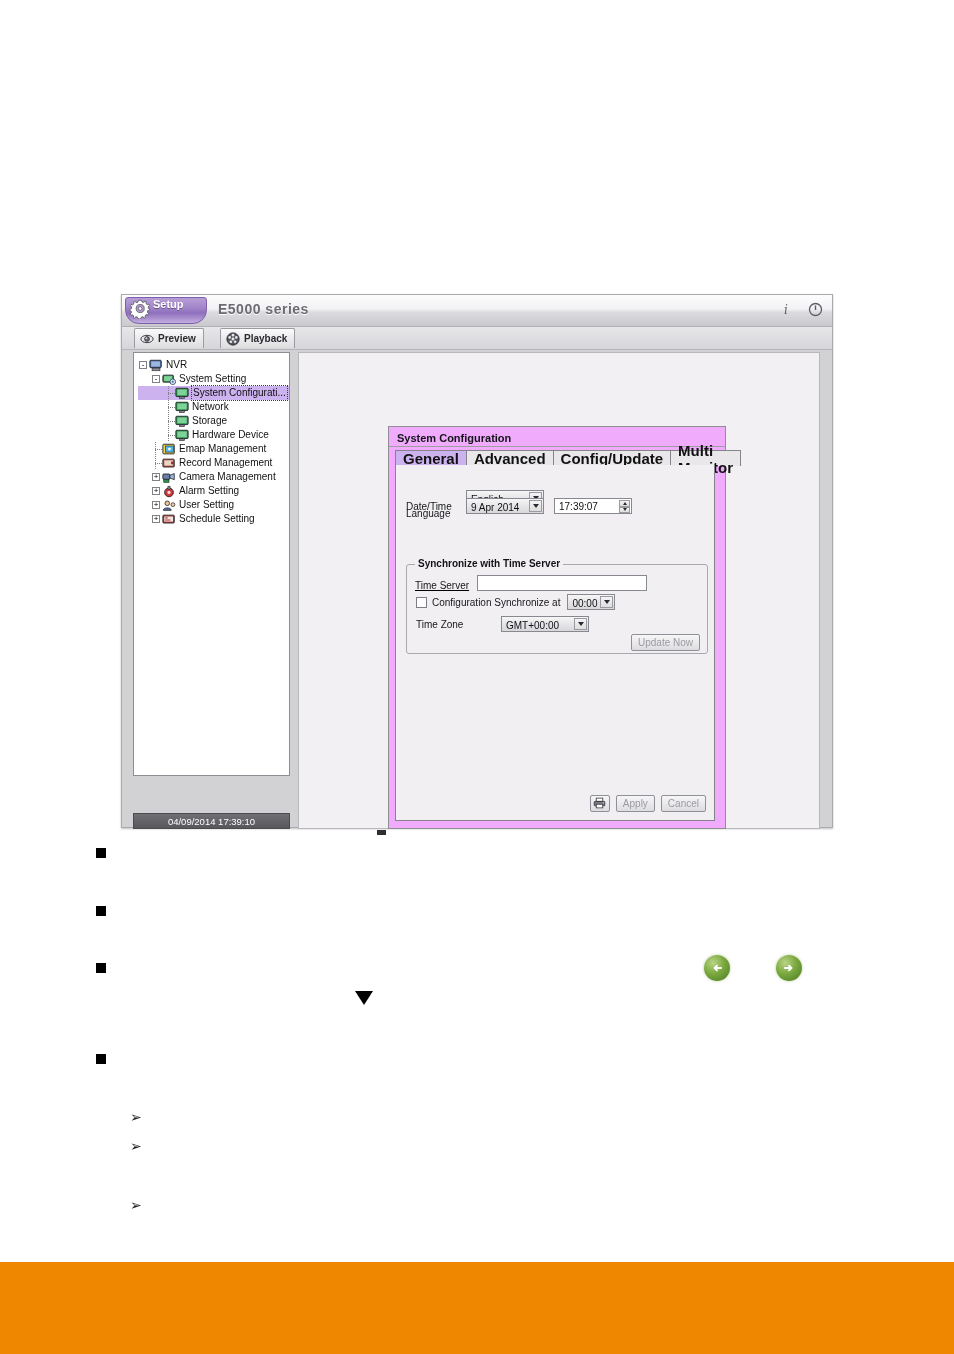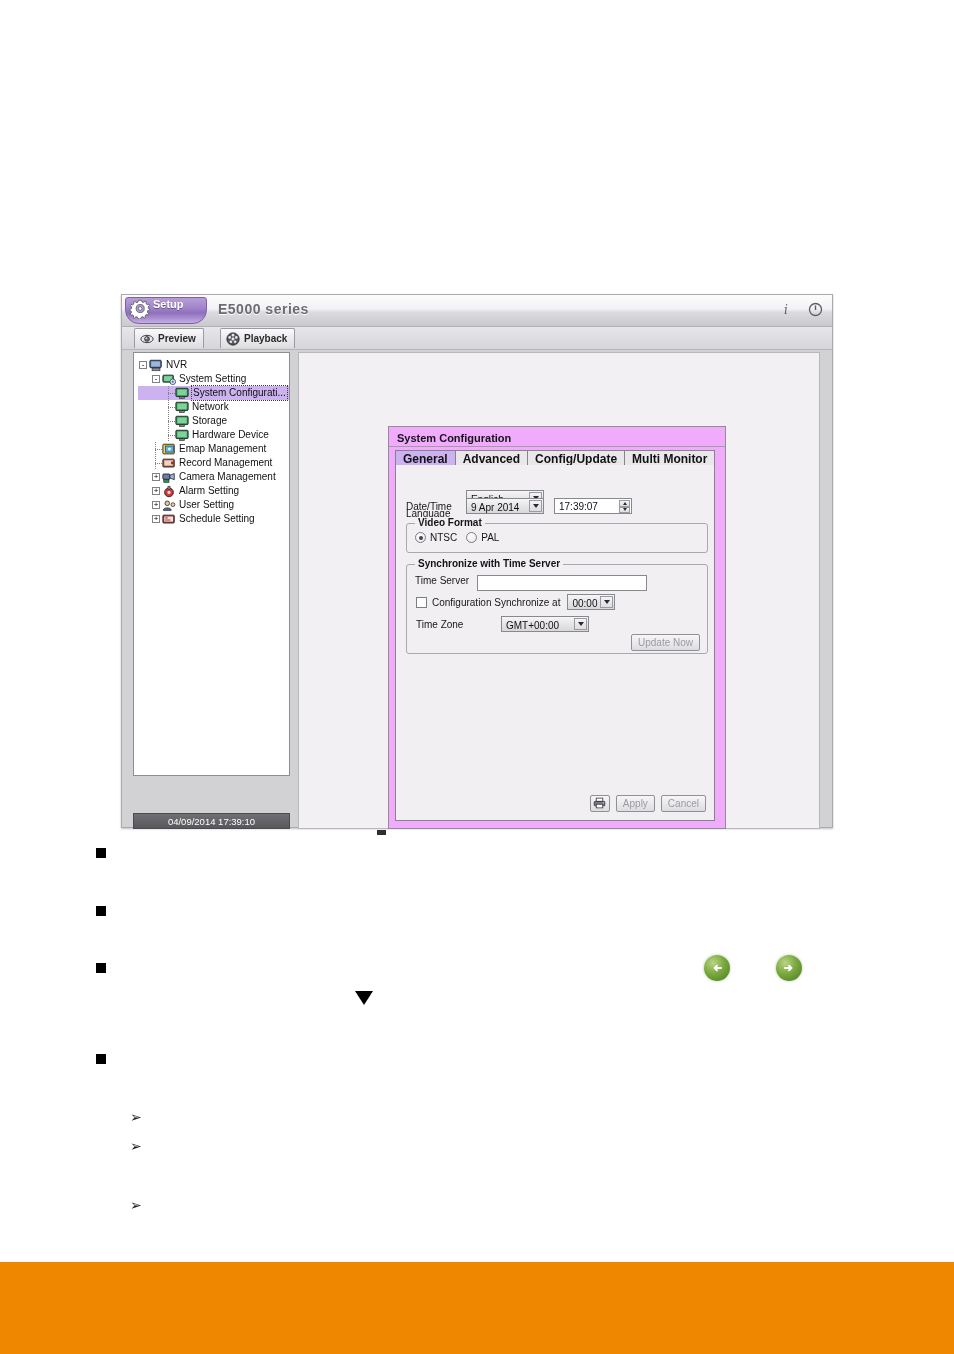--- a/index.html
+++ b/index.html
@@ -135,21 +135,21 @@
     background:#f0abfc;border:1px solid #8e8e94;box-sizing:border-box;
   }
   .sysconf-title{
     position:absolute;left:8px;top:5px;font-size:11px;font-weight:bold;color:#141418;
   }
   .sysconf-rule{position:absolute;left:0;top:19px;width:100%;height:1px;background:#9d9da3;}
 
   
   .tabstrip{position:absolute;left:6px;top:23px;height:16px;display:flex;align-items:flex-end;}
   .tab{
-    height:16px;padding:0 7px;font-size:12px;font-weight:bold;color:#111;
+    height:16px;padding:0 7px;font-size:15px;font-weight:bold;color:#111;
     background:#e9e7ea;border:1px solid #84848a;border-bottom:none;
     box-sizing:border-box;display:flex;align-items:center;margin-right:-1px;
   }
   .tab.active{background:#cdb2f0;}
   .tabline{position:absolute;left:6px;top:38px;width:320px;height:1px;background:#84848a;}
 
   .tabbody{
     position:absolute;left:6px;top:38px;width:320px;height:356px;
     background:#f1eff2;border:1px solid #84848a;border-top:none;box-sizing:border-box;
   }
@@ -493,34 +493,25 @@
                   <div>
                       <i class="tri-up-s"></i>
                     </div>
                   <div>
                       <i class="tri-down-s"></i>
                     </div>
                 </span>
               </div>
             </div>
 
-            <div class="fs" style="left:10px;top:58px;width:302px;height:30px;">
-              <span class="fs-legend">Video Format</span>
-              <div style="position:absolute;left:8px;top:8px;display:flex;align-items:center;">
-                <span class="radio on"></span>
-                <span class="radio-lbl">NTSC</span>
-                <span class="radio"></span>
-                <span class="radio-lbl">PAL</span>
-              </div>
-            </div>
 
             <div class="fs" style="left:10px;top:99px;width:302px;height:90px;">
               <span class="fs-legend">Synchronize with Time Server</span>
 
-              <div style="position:absolute;left:8px;top:10px;display:flex;align-items:flex-start;">
+              <div style="position:absolute;left:8px;top:10px;display:flex;align-items:flex-end;text-decoration:underline;">
                 <span class="flabel">Time Server</span>
                 <div class="txtbox" style="width:170px;margin-left:8px;">
                   <span class="tval"></span>
                 </div>
               </div>
 
               <div style="position:absolute;left:9px;top:29px;display:flex;align-items:center;">
                 <span class="chk"></span>
                 <span class="flabel" style="margin-left:5px;">Configuration Synchronize at</span>
                 <div class="combo" style="width:48px;margin-left:7px;">

